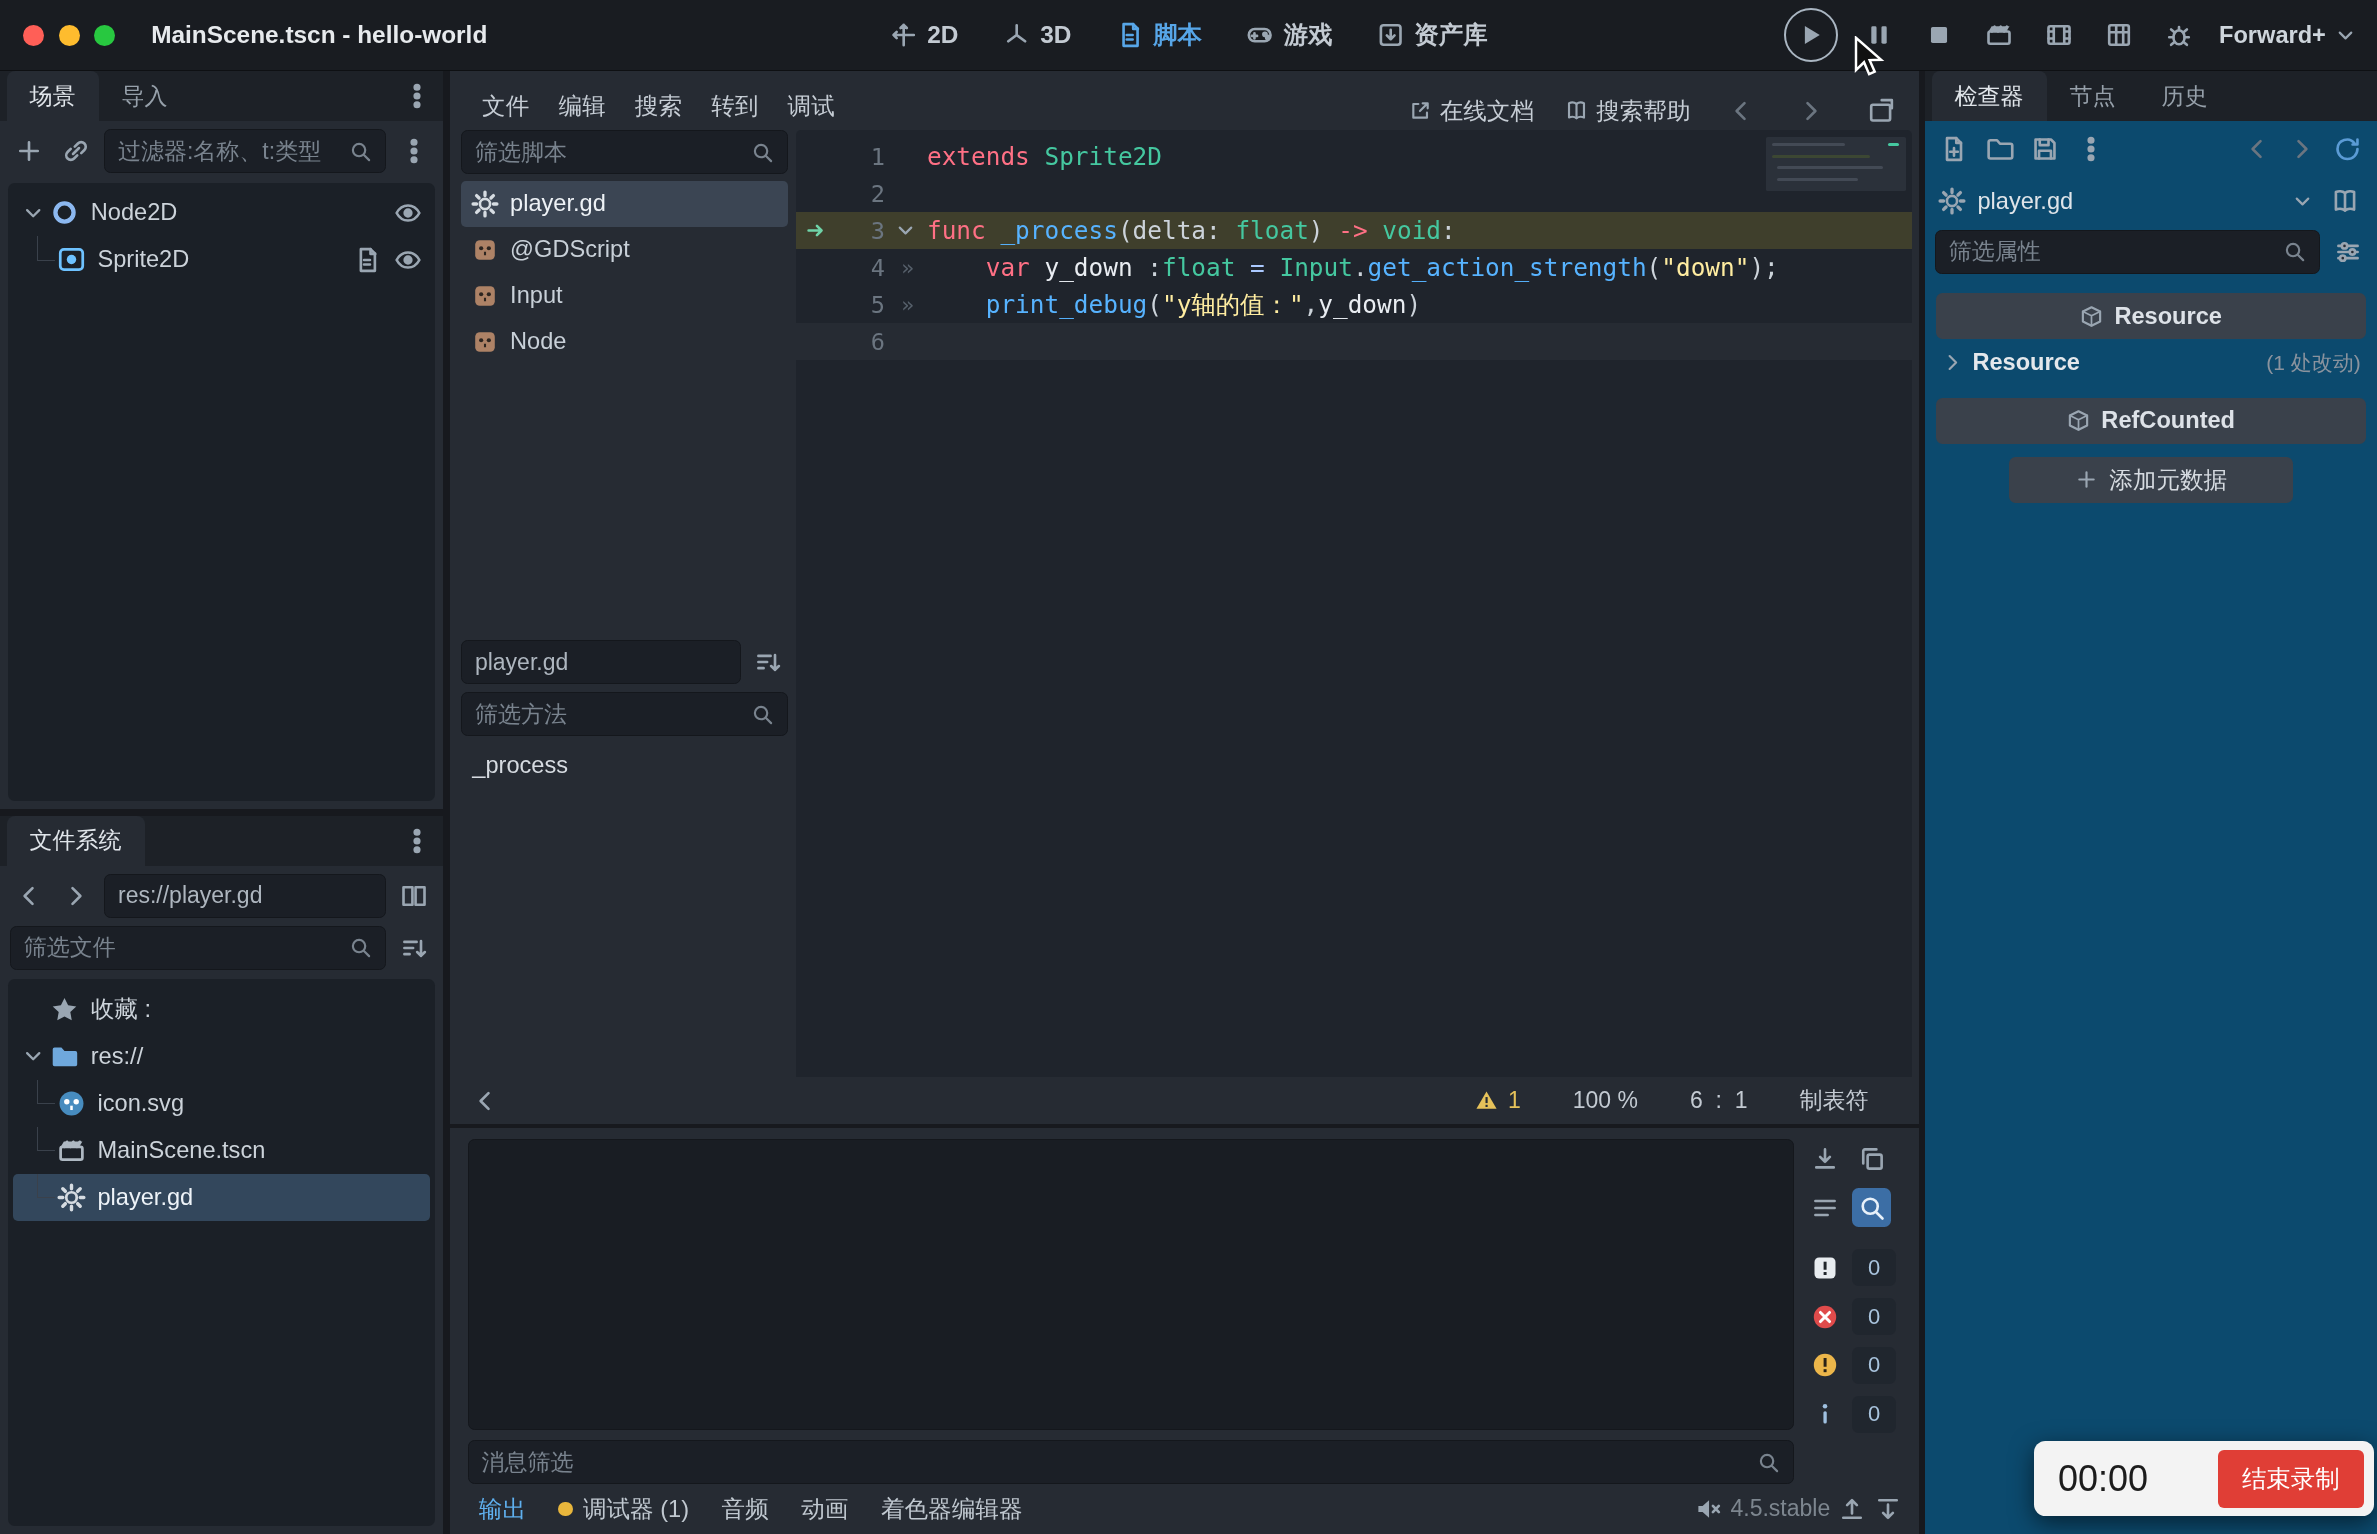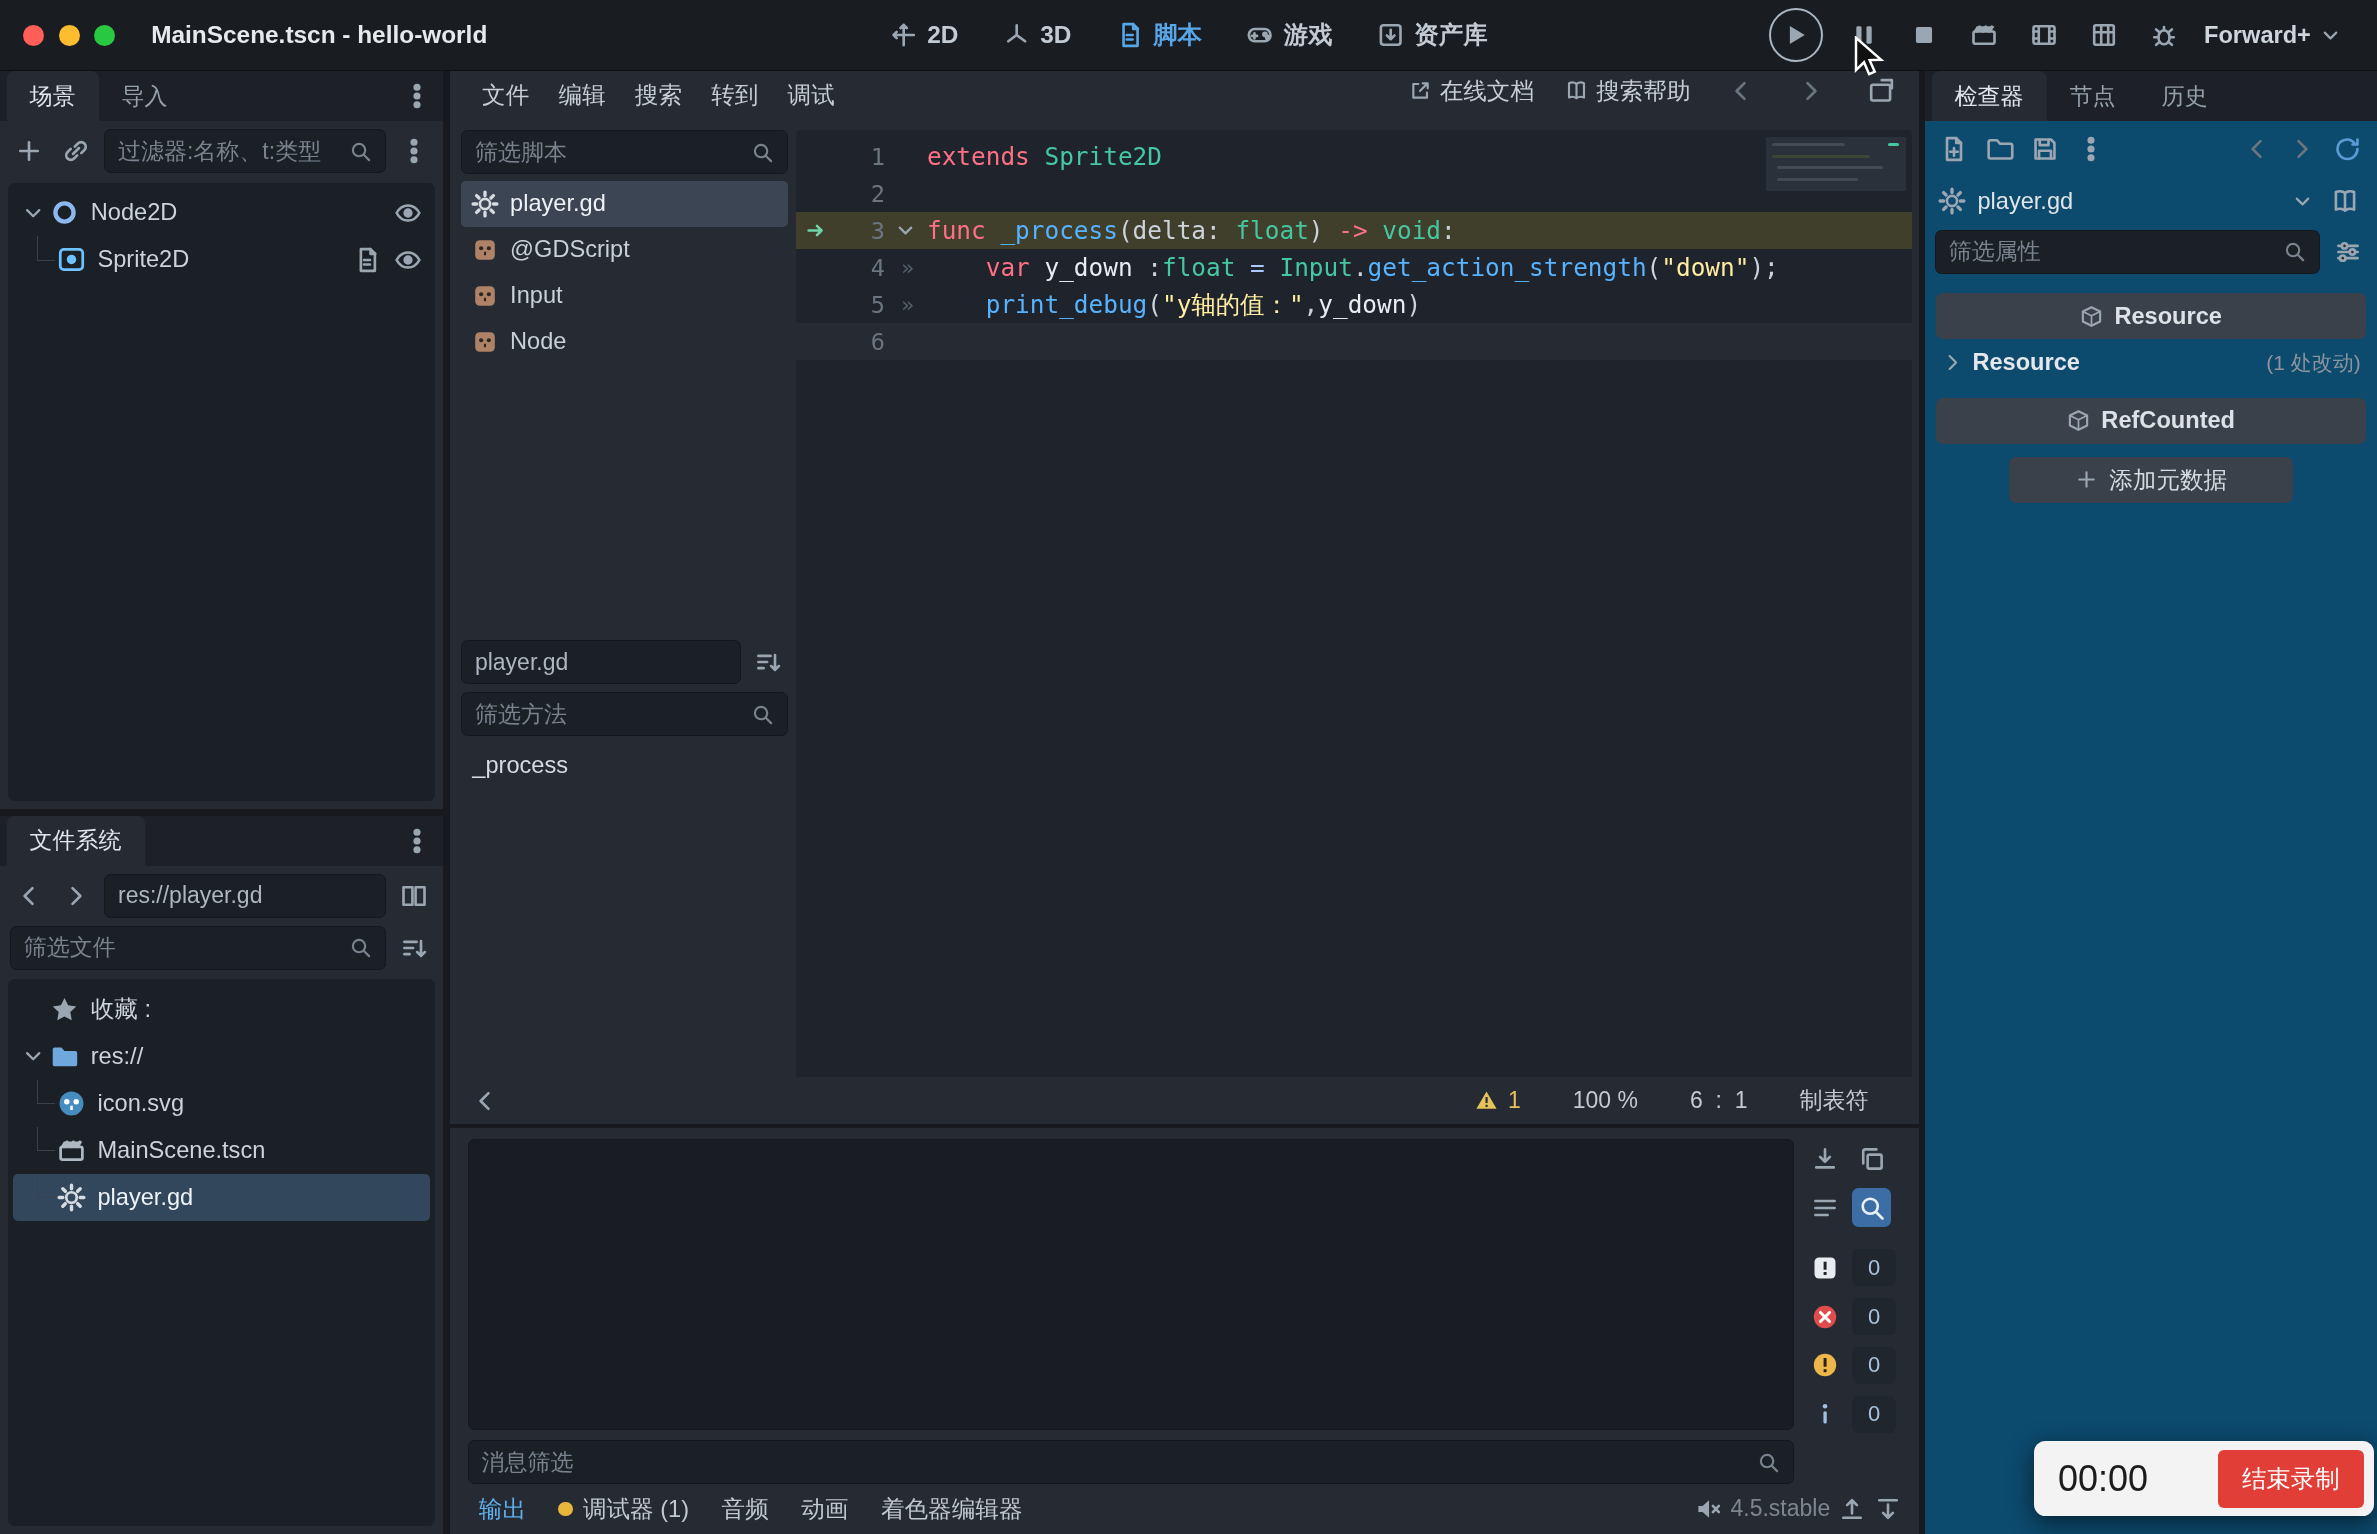--- a/index.html
+++ b/index.html
@@ -11,21 +11,21 @@
 
   
   .titlebar{height:70px;background:#191c21;display:flex;align-items:center;position:relative;border-bottom:1.6px solid #0e1013}
   .lights{display:flex;gap:14.6px;padding-left:23px}
   .light{width:21px;height:21px;border-radius:50%}
   .title{margin-left:36px;font-size:24.4px;font-weight:700;color:#e7eaed;white-space:nowrap}
   .workspaces{position:absolute;left:50%;transform:translateX(-50%);display:flex;gap:11.4px;align-items:center;height:100%}
   .ws{display:flex;align-items:center;gap:9.8px;font-size:24.4px;font-weight:600;color:#c3cad2;padding:6.5px 16.3px;border-radius:6.5px}
   .ws.active{color:#57a6e8}
   .ws.active .icon{color:#57a6e8}
-  .tb-right{margin-left:auto;display:flex;align-items:center;gap:21px;padding-right:35px}
+  .tb-right{margin-left:auto;display:flex;align-items:center;gap:21px;padding-right:20px}
   .tb-btn{width:39px;height:39px;display:flex;align-items:center;justify-content:center;border-radius:6.5px;color:#9aa6b2}
   .play-wrap{width:50px;height:50px;border:2.4px solid #aab6c2;border-radius:50%;display:flex;align-items:center;justify-content:center;color:#cfe0f2}
   .renderer{display:flex;align-items:center;gap:8.1px;color:#ced5dc;font-size:23.6px;font-weight:700}
 
   
   .body{display:flex;height:1463px;gap:6.5px;background:#17191e}
   .left-col{width:443px;display:flex;flex-direction:column;gap:6.5px}
   .center-col{flex:1;display:flex;flex-direction:column;min-width:0}
   .right-col{width:452px;background:#0c4a6e;display:flex;flex-direction:column}
 
@@ -50,21 +50,21 @@
   .guide::before{content:"";position:absolute;left:16.3px;top:0;height:23.6px;width:16.3px;border-left:1.6px solid #3a414b;border-bottom:1.6px solid #3a414b}
   .chev{width:24.4px;height:24.4px;flex:none;margin-right:4.9px;color:#9aa6b2}
 
   
   .scene-tabs{height:52px;background:#1d2127;display:flex;align-items:center;padding:0 8.1px;flex:none}
   .scene-tab{height:52px;display:flex;align-items:center;gap:11.4px;padding:0 18px;background:#262b33;border-radius:8.1px 8.1px 0 0;font-size:23.6px;color:#e0e5ea}
   .newtab{width:44px;height:44px;display:flex;align-items:center;justify-content:center;color:#9aa6b2}
 
   
   .script-area{flex:1;background:#262b33;display:flex;flex-direction:column;min-height:0}
-  .menu-row{height:59px;display:flex;align-items:flex-start;padding:0 18px;gap:6.5px;flex:none}
+  .menu-row{height:59px;display:flex;align-items:flex-end;padding:0 18px;gap:6.5px;flex:none}
   .menu-item{padding:8.1px 14.6px;font-size:23.6px;color:#c6cdd5;border-radius:6.5px}
   .menu-right{margin-left:auto;display:flex;align-items:center;gap:31px}
   .menu-link{display:flex;align-items:center;gap:8.1px;font-size:23.6px;color:#c6cdd5}
   .split{flex:1;display:flex;min-height:0}
   .scripts-panel{width:327px;display:flex;flex-direction:column;padding:0 6.5px 6.5px 11.4px;flex:none}
   .script-list{height:455px;margin-top:6.5px}
   .s-row{display:flex;align-items:center;height:46px;padding:0 9.8px;border-radius:4.9px;font-size:23.6px;color:#c8d0d8;gap:11.4px}
   .s-row.selected{background:#3b4553;color:#eef2f6}
   .path-row{display:flex;align-items:center;gap:8.1px;margin-top:4.9px}
   .methods-list{flex:1;margin-top:8.1px}

